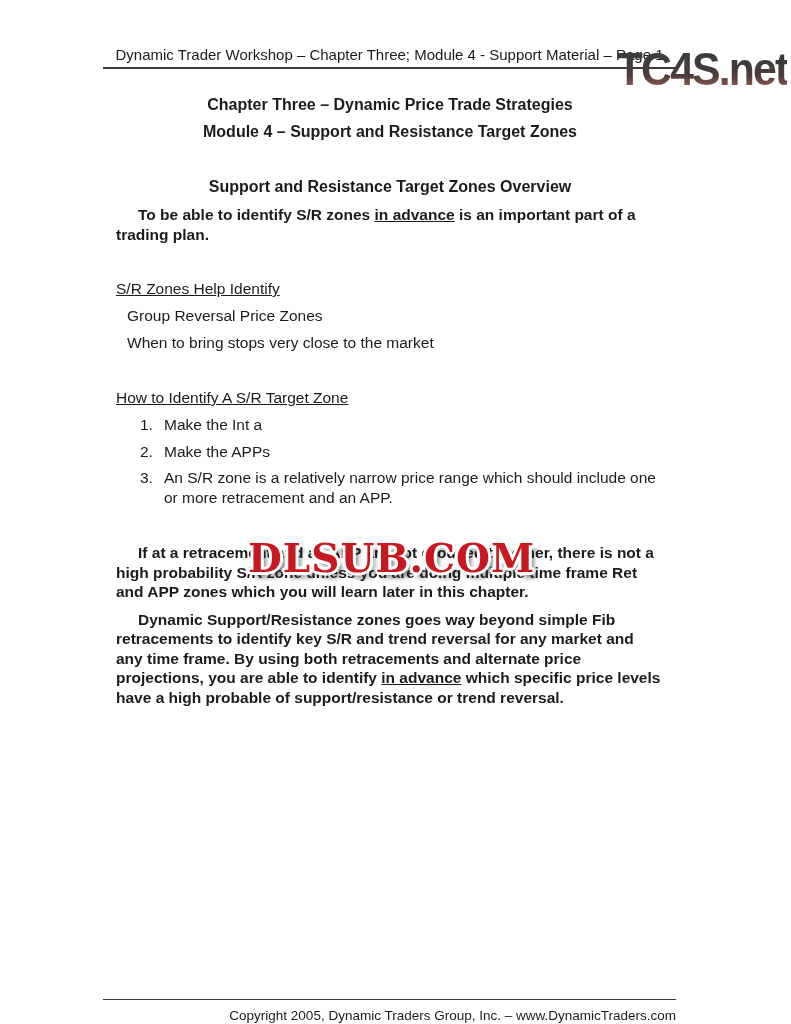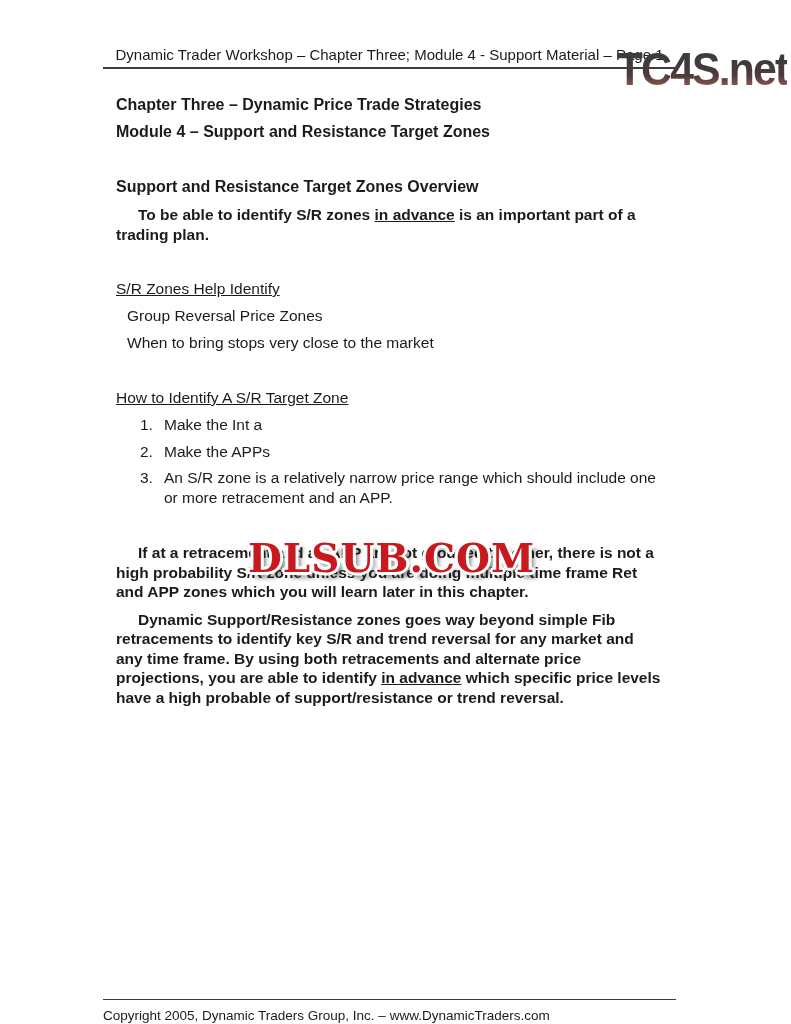--- a/index.html
+++ b/index.html
@@ -42,21 +42,21 @@
     margin: 4px 0 0 103px;
     width: 573px;
   }
 
   .content {
     margin-left: 116px;
     width: 548px;
     font-size: 15.5px;
     line-height: 19.5px;
   }
-  .h { font-weight: bold; font-size: 16px; line-height: 20px; margin: 0; }
+  .h { font-weight: bold; font-size: 16px; line-height: 20px; margin: 0; text-align: center; }
   .chapter  { margin-top: 26px; }
   .module   { margin-top: 7px; }
   .overview { margin-top: 35px; }
 
   .para { margin: 0; }
   .p1 { margin-top: 7px; }
   .p2 { margin-top: 8px; }
   .p3 { margin-top: 36px; }
   .p4 { margin-top: 8px; }
   .indent { text-indent: 22px; font-weight: bold; }
@@ -85,21 +85,21 @@
     text-shadow:
       -2px -2px 0 #fff, 2px -2px 0 #fff, -2px 2px 0 #fff, 2px 2px 0 #fff,
       -3px 0 0 #fff, 3px 0 0 #fff, 0 -3px 0 #fff, 0 3px 0 #fff,
       5px 6px 4px rgba(40,40,40,0.55);
   }
 
   
   hr.footer-rule { position: absolute; top: 953px; left: 103px; margin: 0; border-top: 1.5px solid #3c3c3c; }
   .copyright {
     position: absolute; top: 961px; left: 103px;
-    width: 573px; text-align: left;
+    width: 573px; text-align: right;
     font-size: 13.5px; line-height: 17px;
   }
 </style>
 </head>
 <body>
 
 <div class="page">
 
   <div class="tc4s">TC4S.net</div>
 

